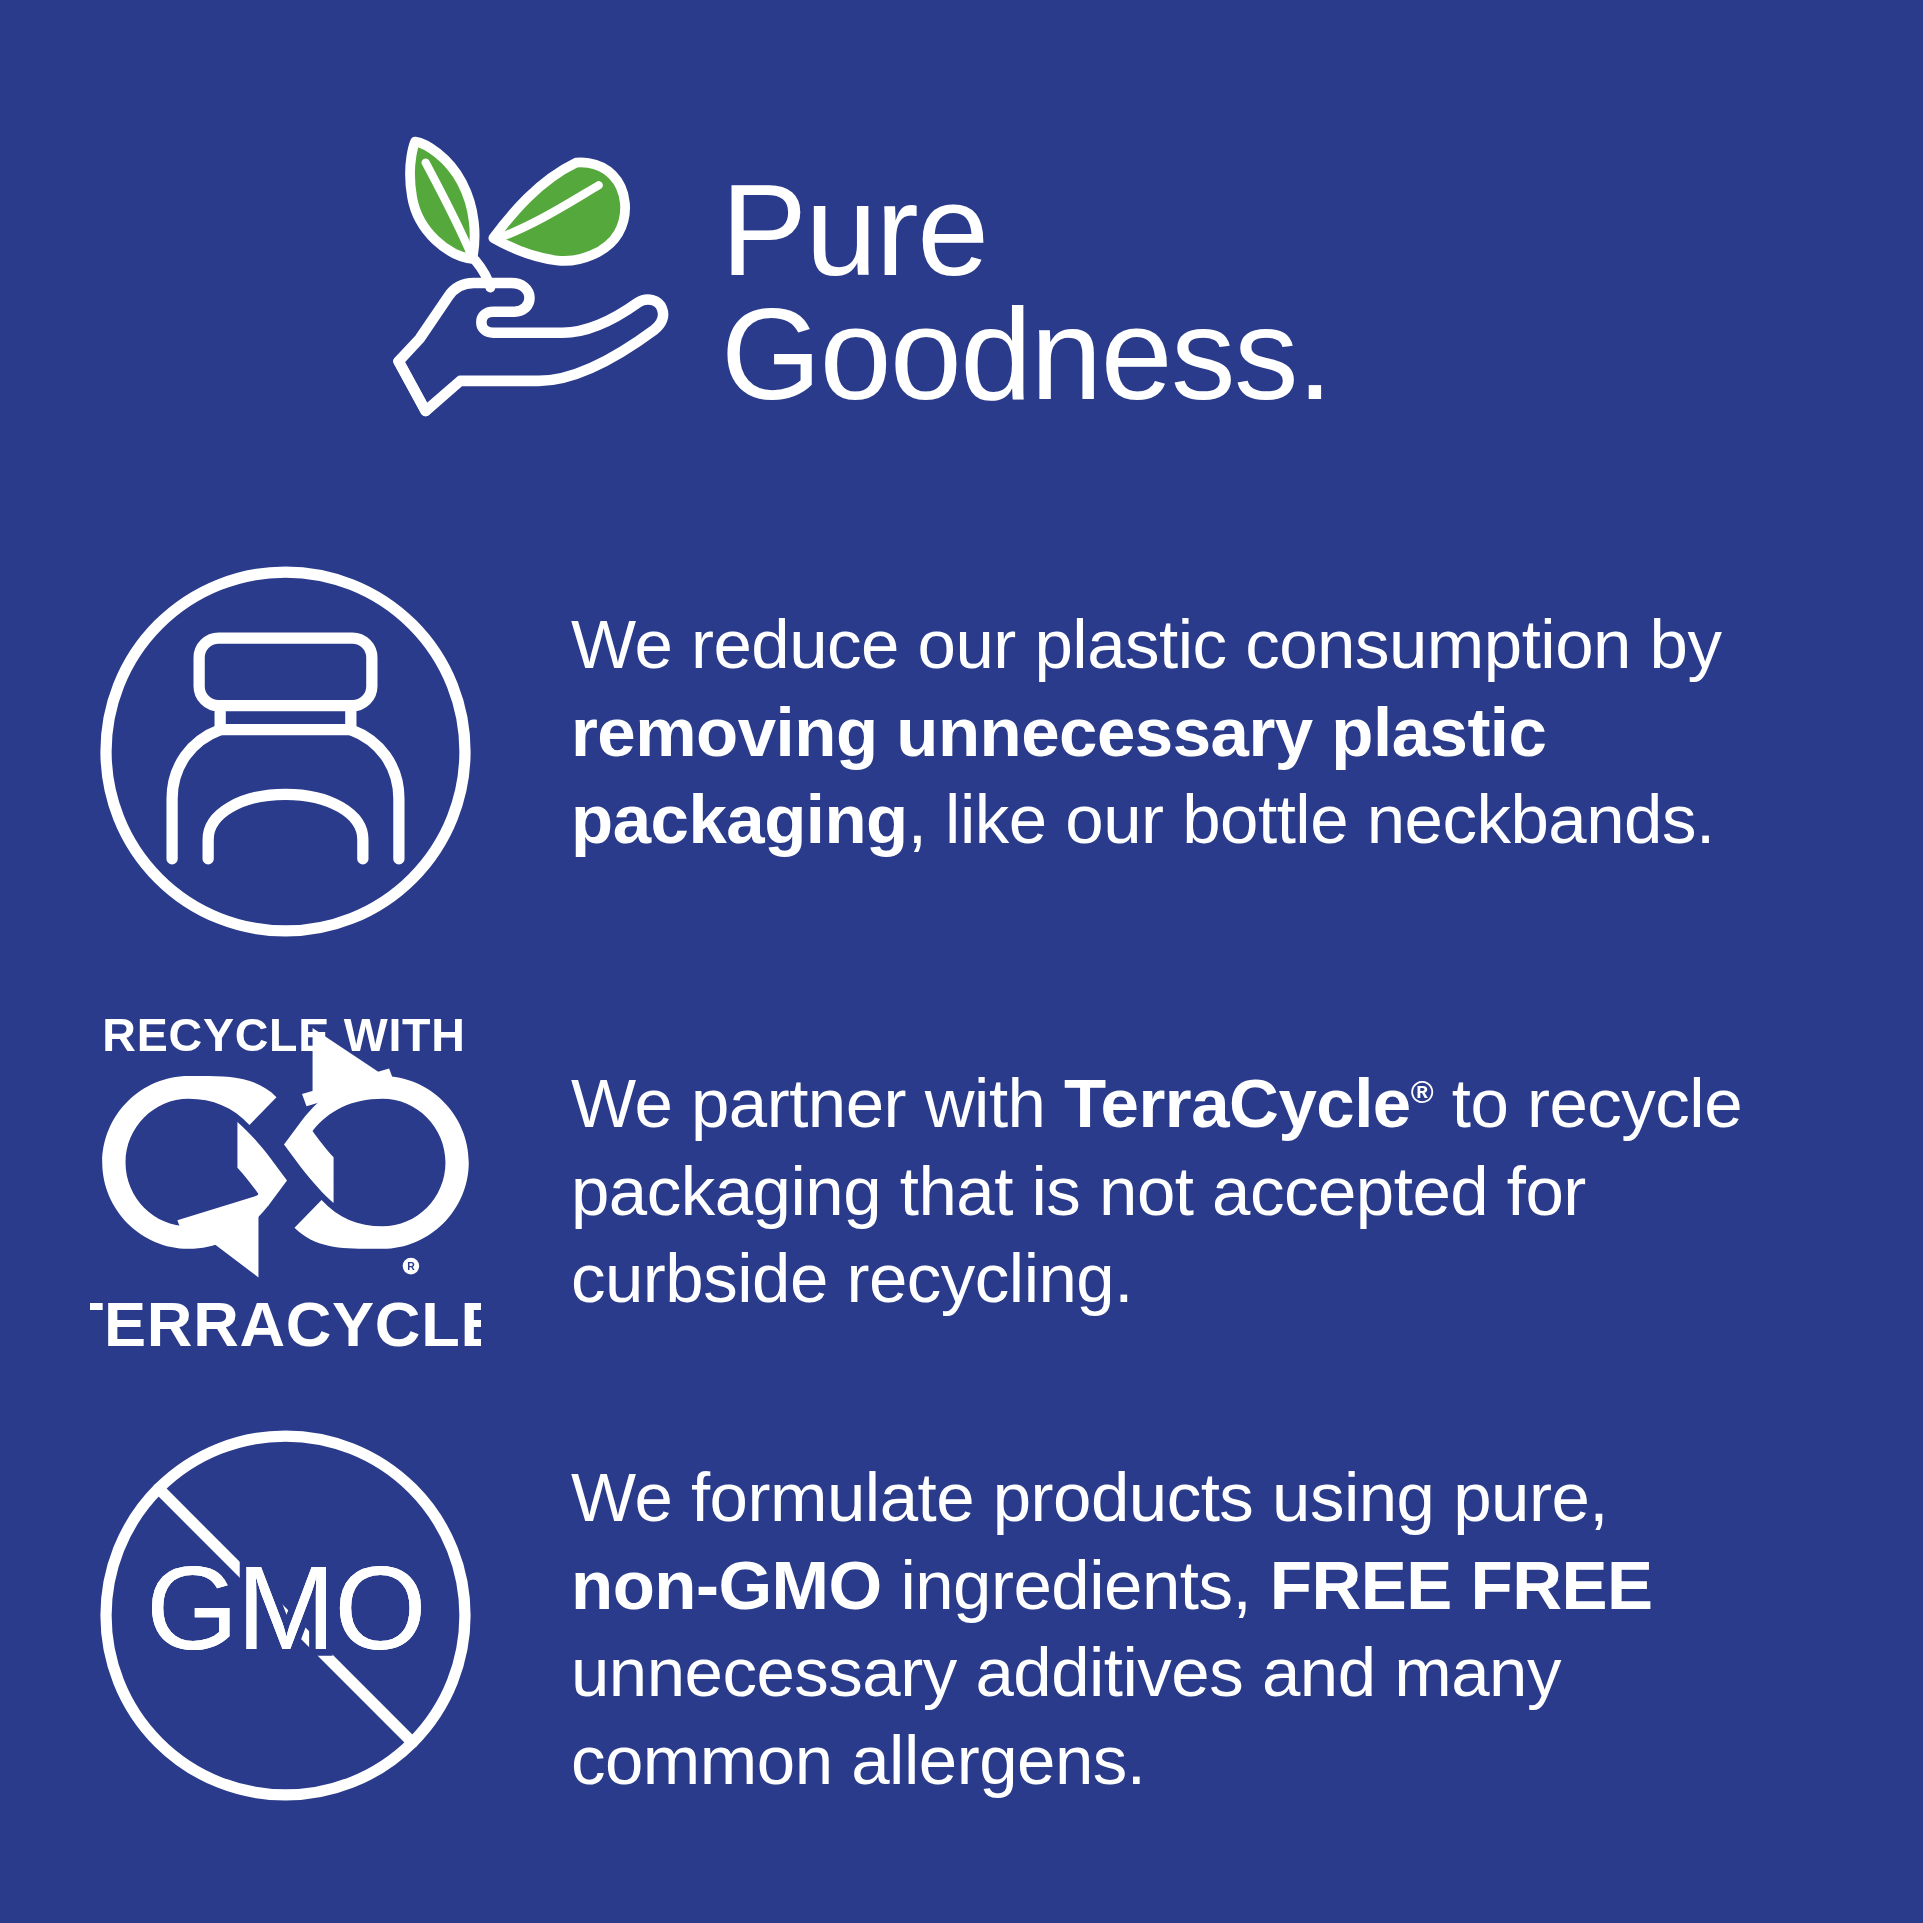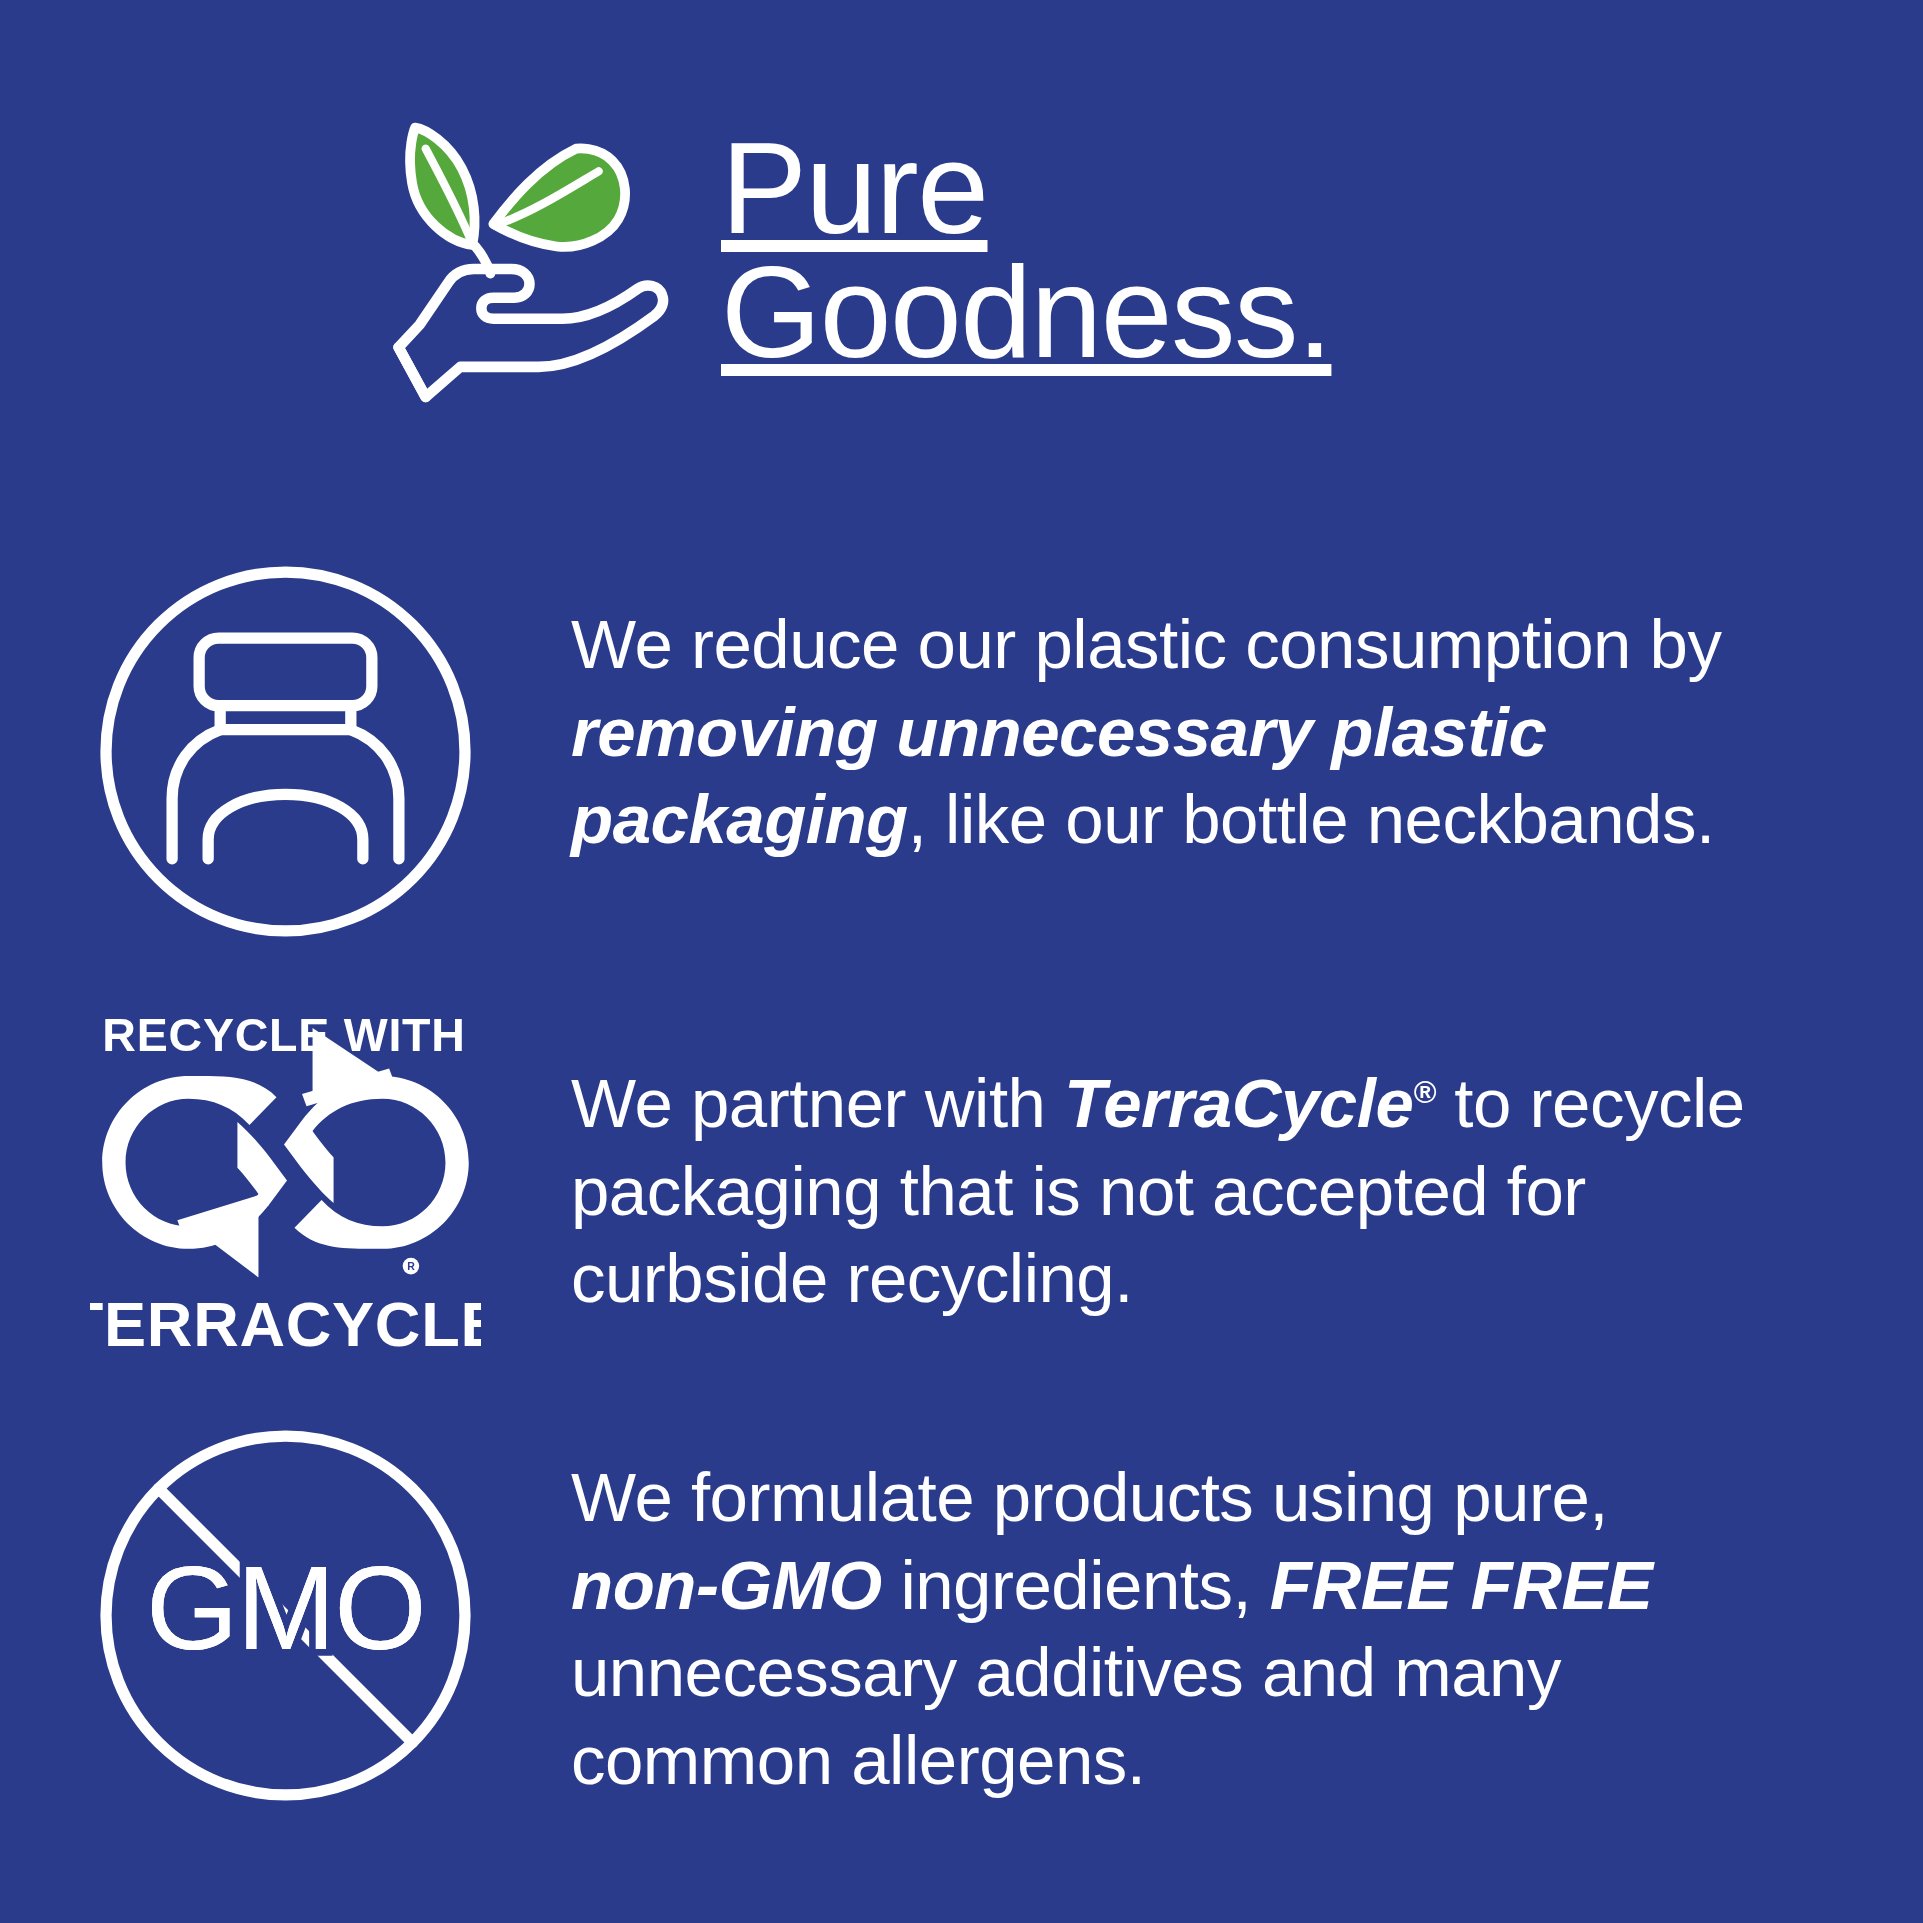--- a/index.html
+++ b/index.html
@@ -9,23 +9,23 @@
     font-family:"Liberation Sans", sans-serif;
     color:#ffffff;
     overflow:hidden;
     position:relative;
   }
   .page{position:absolute;inset:0;}
 
   
   .header{
     position:absolute;
-    left:379px; top:86px;
+    left:379px; top:94px;
     width:1202px; height:323px;
-    display:flex; align-items:center;text-decoration:underline;
+    display:flex; align-items:flex-end;
   }
   .header-logo{
     width:301px;height:301px;flex:0 0 301px;
     margin-top:9px;
   }
   .header-logo svg{width:100%;height:100%;display:block;}
   .header-title{
     margin-left:41px;
     font-size:129px;
     line-height:0.96;
@@ -64,21 +64,21 @@
     padding-right:60px;
   }
   .body-text{
     font-size:69px;
     line-height:1.27;
     font-weight:400;
     letter-spacing:-0.5px;
     color:#ffffff;
     max-width:1195px;
   }
-  .body-text b{font-weight:700;font-style:italic;}
+  .body-text b{font-weight:700;}
   .body-text sup{font-size:0.45em;vertical-align:super;line-height:0;font-weight:700;}
   #row-0 .text-cell{padding-top:41px;}
   #row-1 .text-cell{padding-top:53px;}
   #row-2 .text-cell{padding-top:30px;}
 </style>
 </head>
 <body style="background: rgb(42, 59, 139);">
 
 <div class="page">
 

